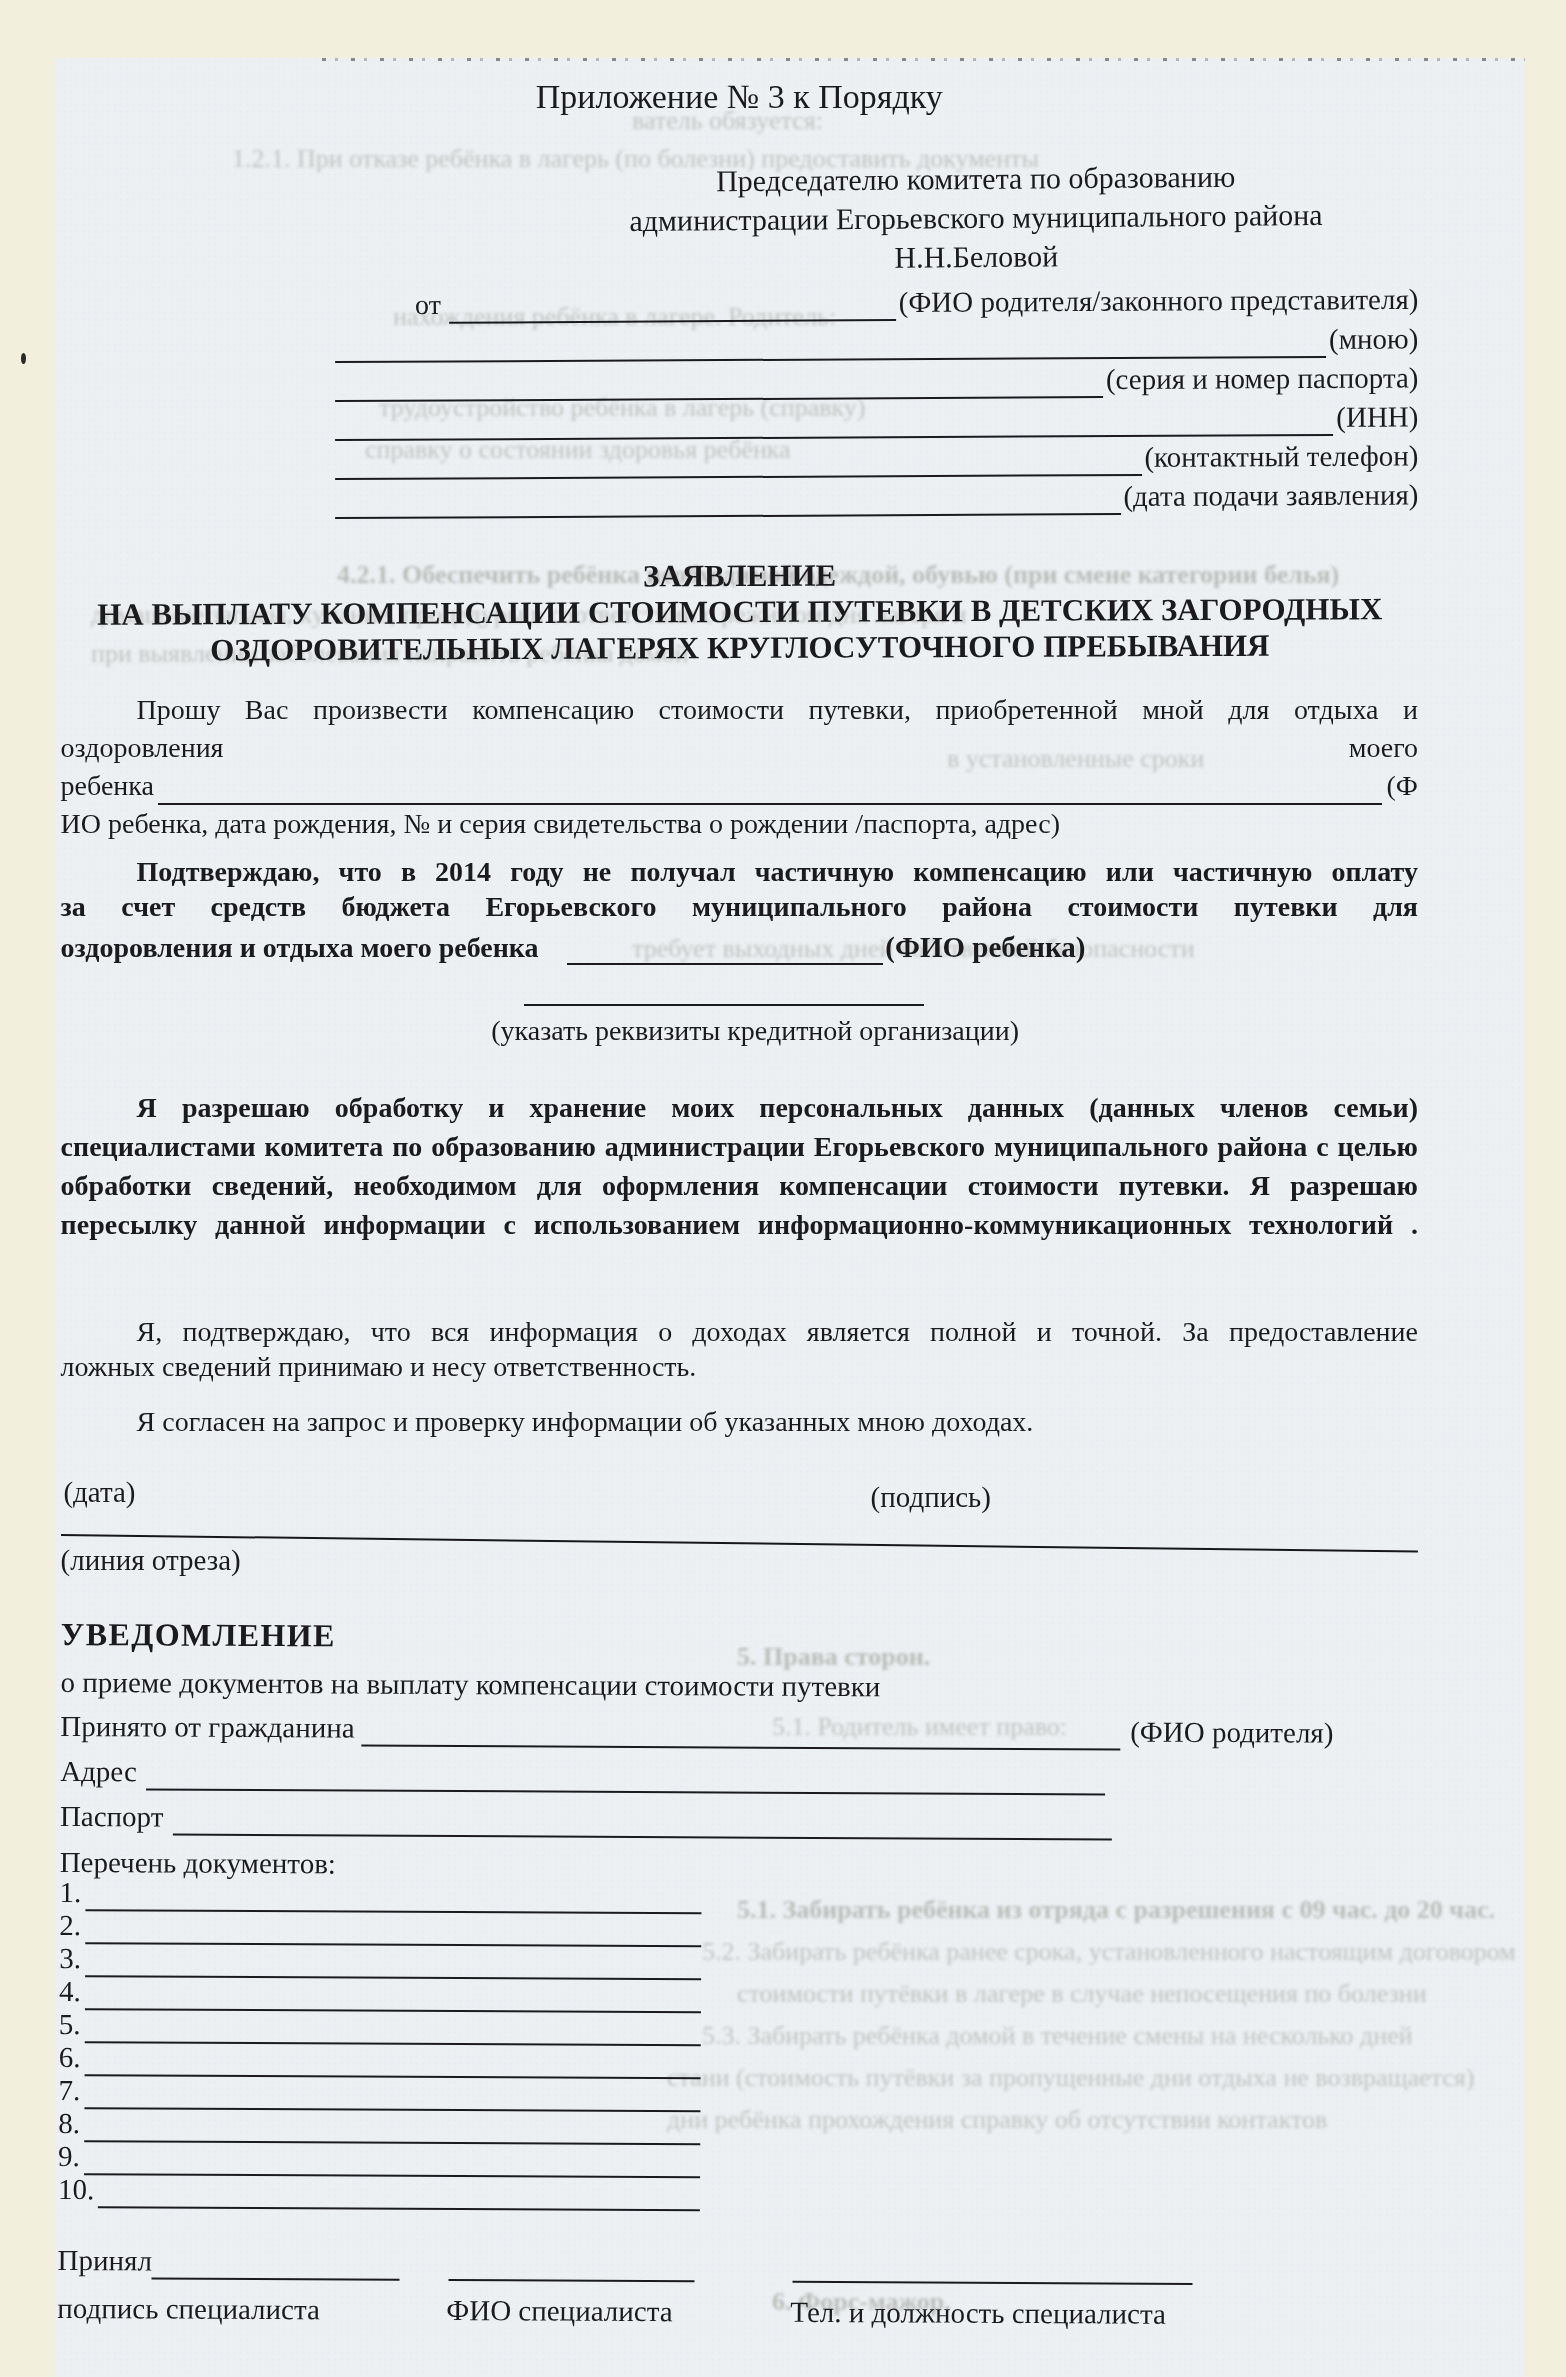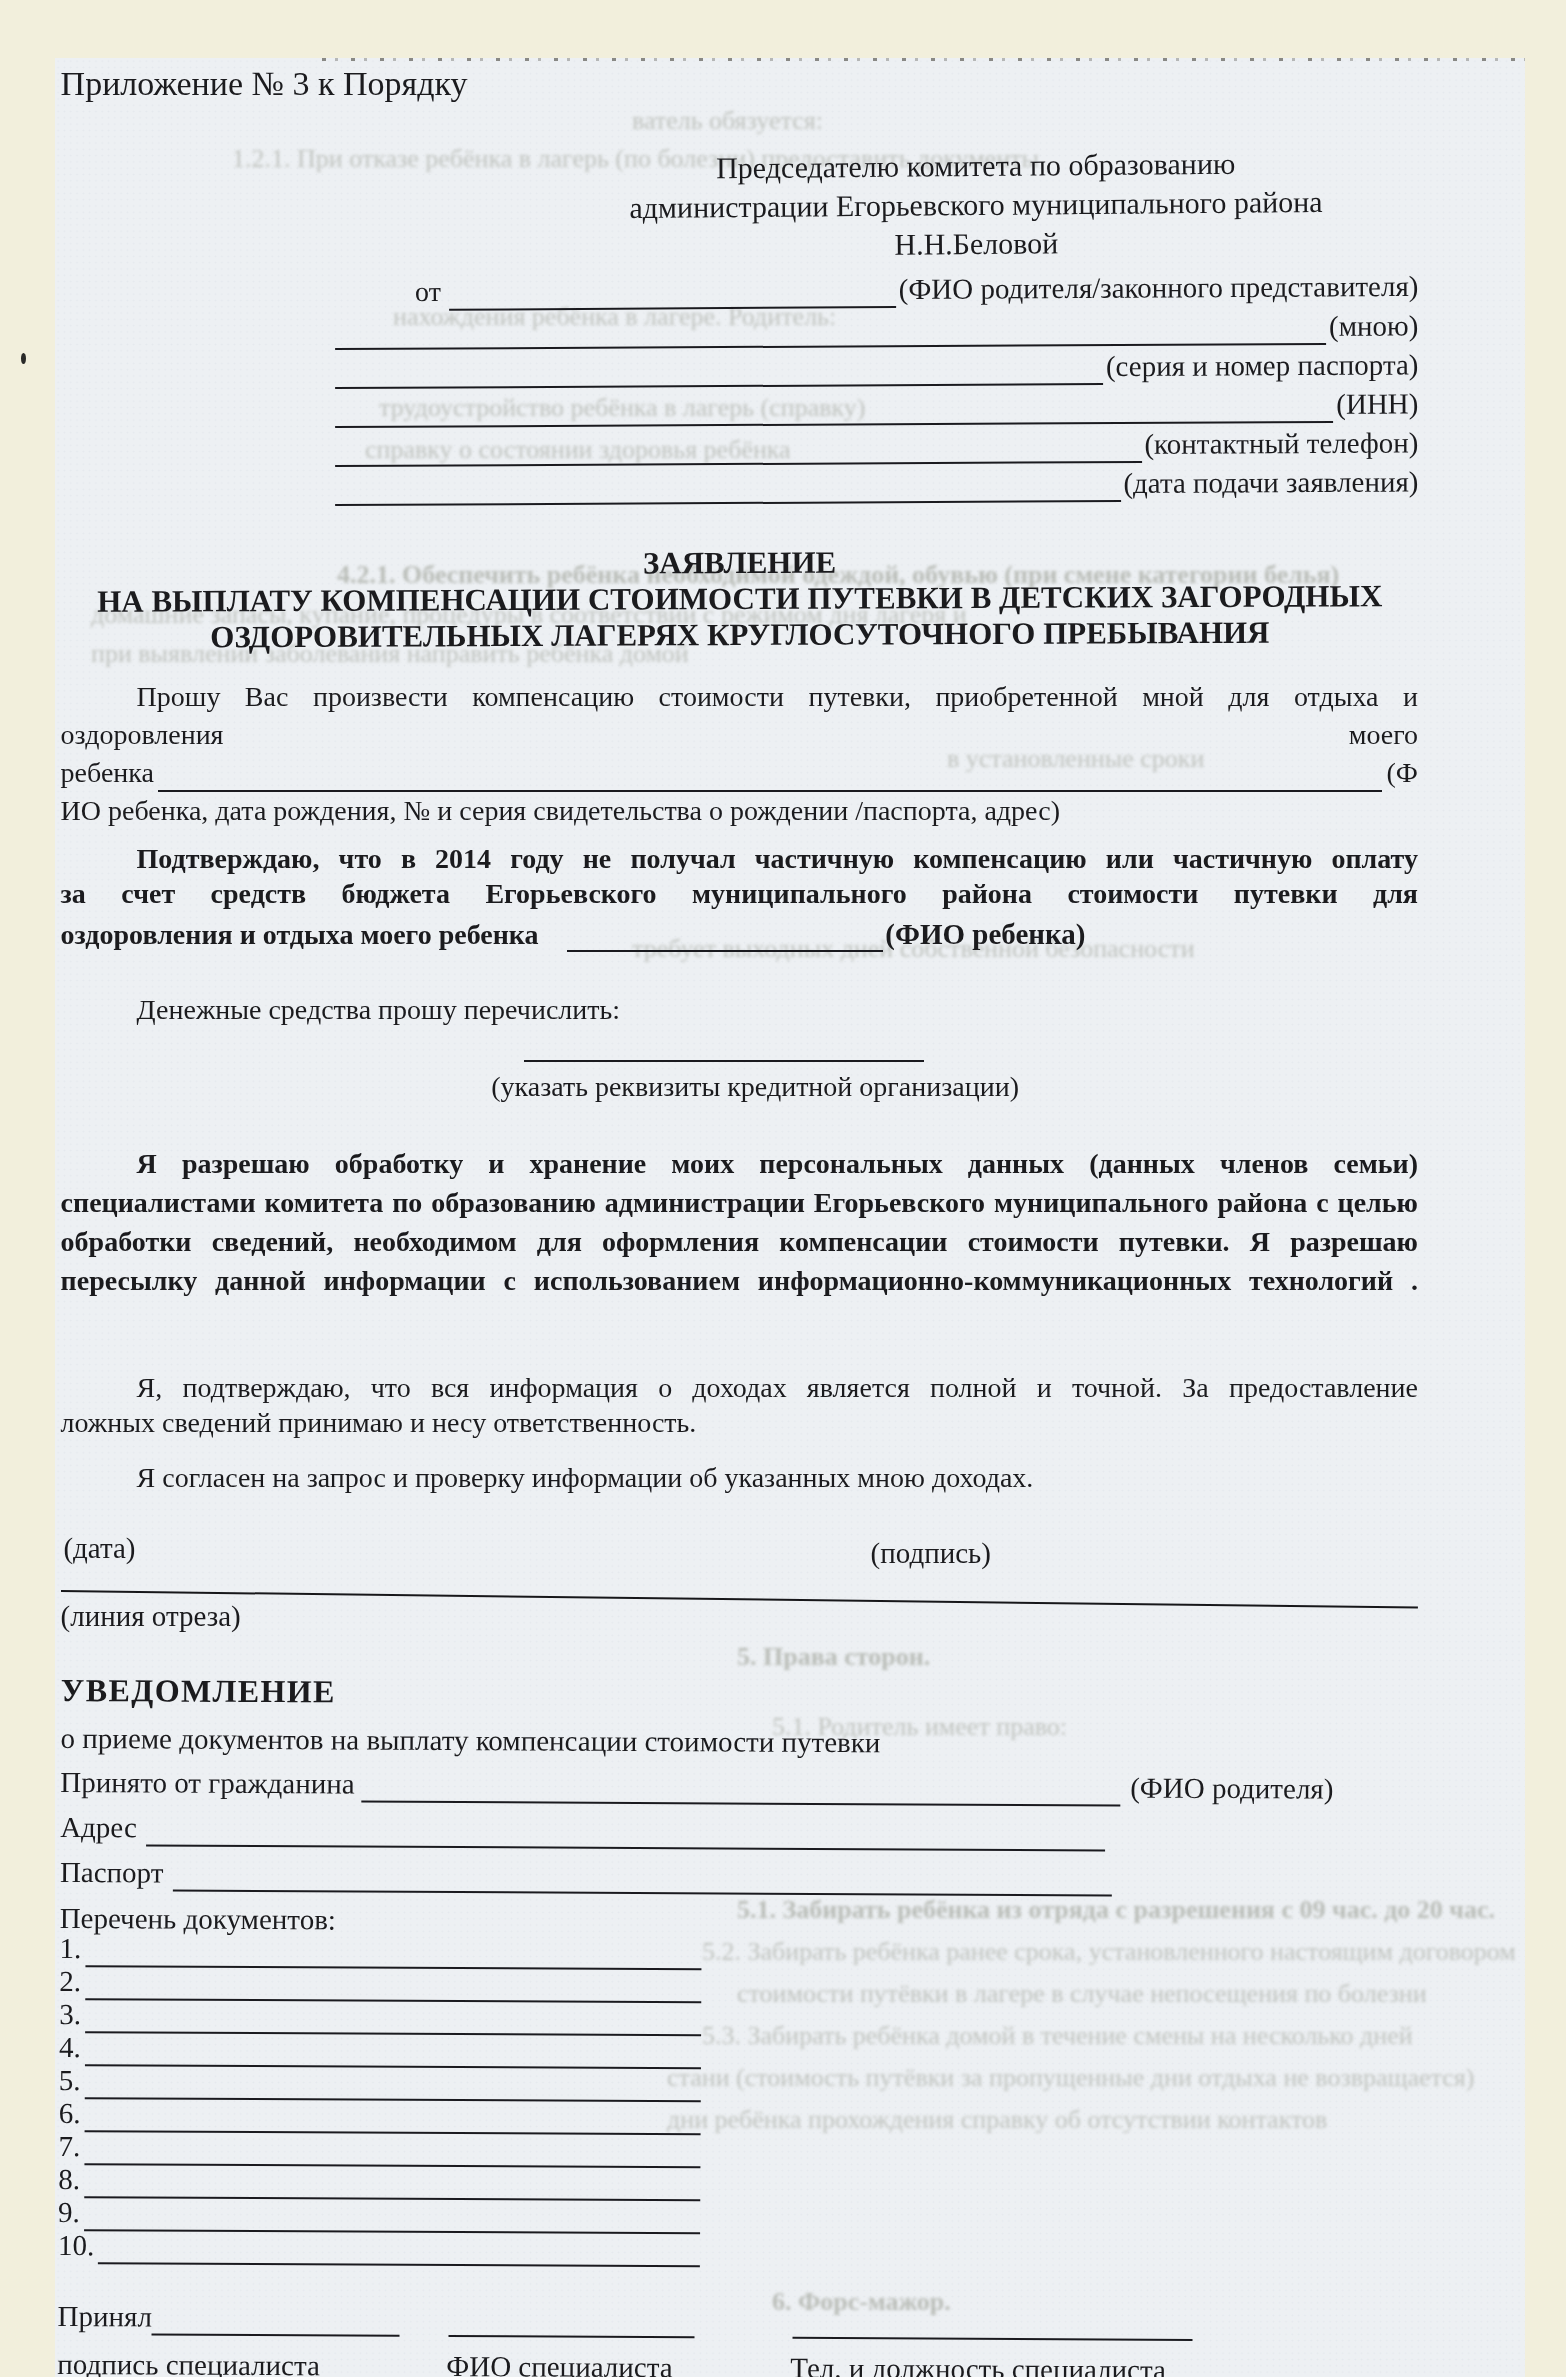--- a/index.html
+++ b/index.html
@@ -14,21 +14,21 @@
     background-color:#edf0f3;
     background-image:radial-gradient(rgba(135,148,165,.08) 0.8px,transparent 1px);
     background-size:6.3px 6.3px;
   }
   .page-top-edge{
     position:absolute;top:0;left:267px;right:0;height:2.8px;
     background:repeating-linear-gradient(90deg,rgba(55,52,42,.55) 0 4.2px,transparent 4.2px 13.3px,rgba(55,52,42,.3) 13.3px 16px,transparent 16px 29px);
   }
   .page-speck{position:absolute;background:#2a2a28;border-radius:50%;}
   .content{position:absolute;inset:0;padding:7px 107px 0 5.6px;font-size:28px;line-height:38px;}
-  .annex{margin-top:0;text-align:left;font-size:34px;white-space:nowrap;}
+  .annex{margin-top:13px;text-align:center;font-size:34px;white-space:nowrap;}
   .addressee{margin:43px 0 0 auto;width:884px;text-align:center;font-size:30px;line-height:39px;transform:rotate(-0.5deg);}
   .from-row{display:flex;align-items:flex-end;margin-top:9.8px;height:36px;transform:rotate(-0.35deg);}
   .from-lead{width:354px;position:relative;}
   .fill{border-bottom:2.8px solid #1a1a1f;}
   .grow{flex:1;}
   .caption{font-size:29px;white-space:nowrap;padding-left:2.8px;}
   .field-row{display:flex;align-items:flex-end;height:39px;transform:rotate(-0.3deg);}
   .field-lead{width:274px;}
   .doc-title{margin-top:41px;text-align:center;font-weight:bold;font-size:31px;line-height:36px;transform:rotate(-0.25deg);}
   .jl{text-align:justify;text-align-last:justify;}
@@ -167,21 +167,20 @@
       <div class="jl indent">Подтверждаю, что в 2014 году не получал частичную компенсацию или частичную оплату</div>
       <div class="jl">за счет средств бюджета    Егорьевского муниципального района стоимости путевки для</div>
       <div class="p2-l3">
         <span>оздоровления и отдыха моего ребенка</span>
         <span class="fill p2-fill"></span>
         <span class="caption" style="font-weight:bold;">(ФИО ребенка)</span>
       </div>
     </div>
 
     <div class="money">
-      <div class="indent">Денежные средства прошу перечислить:</div>
       <div class="money-fill"></div>
       <div class="money-caption">(указать реквизиты кредитной организации)</div>
     </div>
 
     <div class="p3">
       <div class="jl indent">Я разрешаю обработку и хранение моих персональных данных (данных членов семьи)</div>
       <div class="jl">специалистами комитета по образованию администрации Егорьевского муниципального района с целью</div>
       <div class="jl">обработки сведений, необходимом для оформления компенсации стоимости путевки. Я разрешаю</div>
       <div class="jl">пересылку данной информации с использованием информационно-коммуникационных технологий .</div>
     </div>

